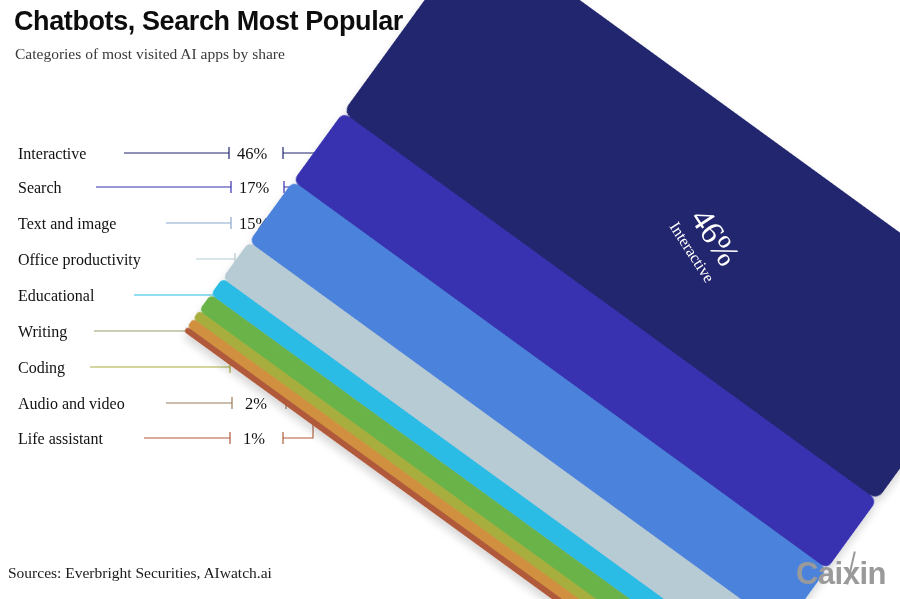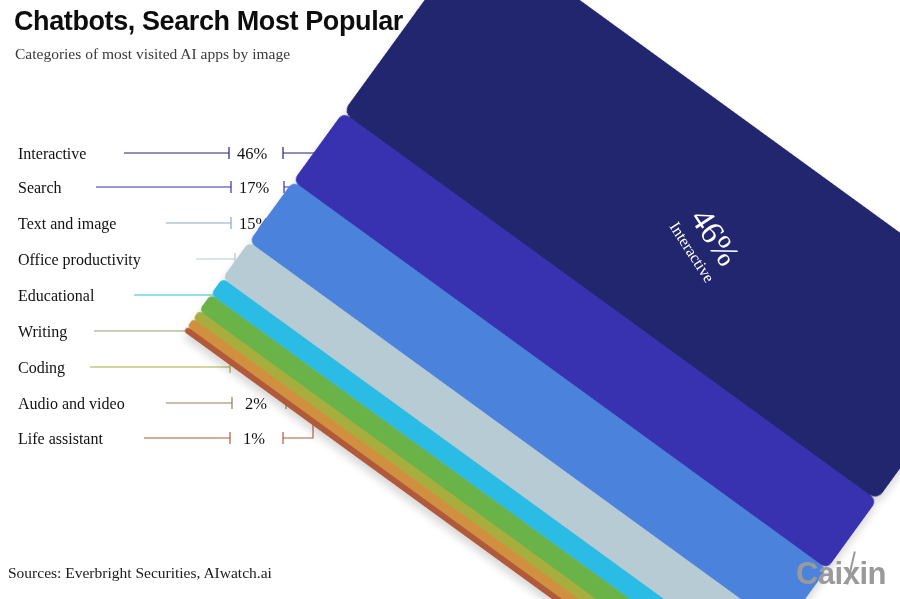--- a/index.html
+++ b/index.html
@@ -81,21 +81,21 @@
     font-size: 16px;
     fill: #ffffff;
   }
 </style>
 </head>
 <body>
 
 <div id="page">
 
   <div class="title">Chatbots, Search Most Popular Among AI Apps</div>
-  <div class="subtitle">Categories of most visited AI apps by image</div>
+  <div class="subtitle">Categories of most visited AI apps by share</div>
 
   <svg class="sheet" width="900" height="599" viewBox="0 0 900 599">
     <defs>
       <filter id="softshadow" x="-20%" y="-20%" width="150%" height="150%">
         <feDropShadow dx="3" dy="5" stdDeviation="4" flood-color="#000000" flood-opacity="0.16"></feDropShadow>
       </filter>
     </defs>
 
     <g fill="none" stroke-width="1.1">
       <path stroke="#21266e" d="M124,153 L229,153 M283,153 L540,153"></path>

